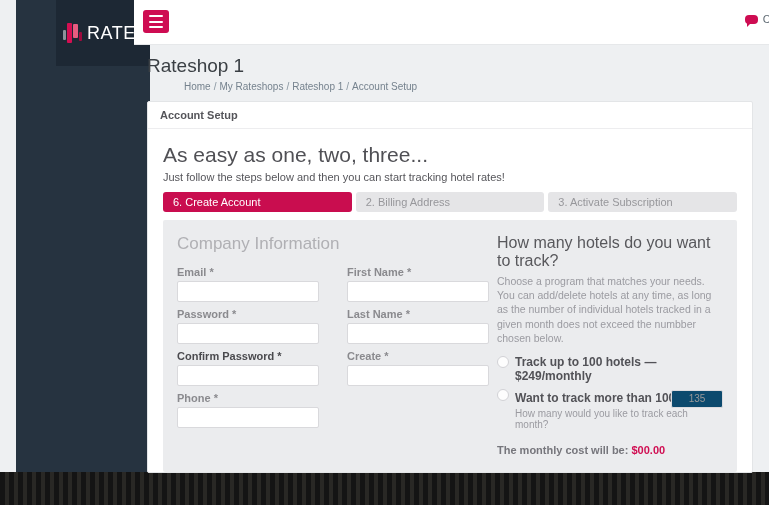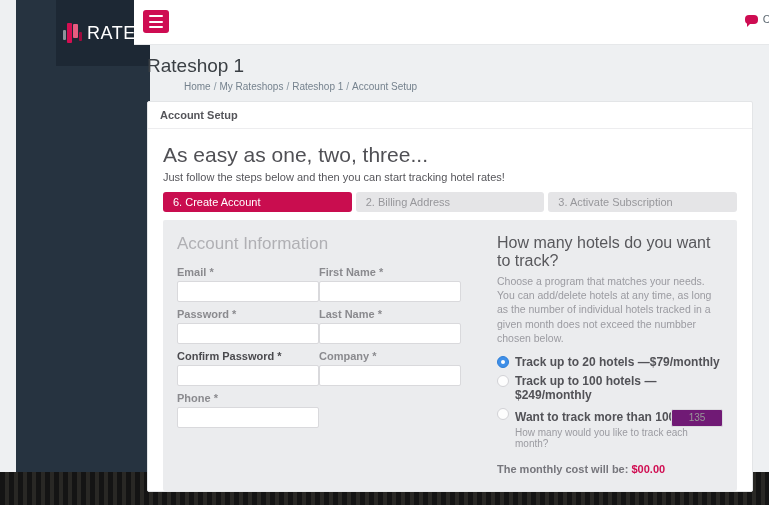--- a/index.html
+++ b/index.html
@@ -46,37 +46,37 @@
 
   .steps { display:flex; gap:4px; margin-bottom:8px; }
   .step { flex:1; font-size:11px; padding:4px 10px; border-radius:3px; background:#e5e5e7; color:#97979b; cursor:pointer; }
   .step.active { background:#c90d4f; color:#fff; }
 
   .gray-panel { background:#ebecee; border-radius:2px; padding:12px 14px 16px; display:flex; }
 
   
   .form-col { width:302px; }
   .form-heading { font-size:17px; font-weight:400; color:#b0b0b4; margin:2px 0 6px; }
-  .form-grid { display:grid; grid-template-columns:142px 142px; column-gap:0; }
+  .form-grid { display:grid; grid-template-columns:142px 142px; column-gap:28px; }
   .field { margin-top:6px; }
   .field label { display:block; font-size:11px; font-weight:700; color:#8a8a8e; margin-bottom:3px; }
   .field.emph label { color:#4a4a4e; }
   .field input { width:100%; height:21px; border:1px solid #d9d9dc; border-radius:2px; background:#fff; font-size:11px; padding:0 5px; color:#555; }
 
   
   .track-col { flex:1; margin-left:18px; }
   .track-heading { font-size:16px; font-weight:400; color:#58585c; margin:2px 0 4px; }
   .track-desc { font-size:10.5px; color:#9b9ba1; line-height:1.35; margin-bottom:10px; }
   .opt { display:flex; align-items:flex-start; margin-bottom:5px; position:relative; }
   .radio { width:12px; height:12px; border-radius:50%; background:#fdfdfd; border:1px solid #d2d2d6; margin:1px 6px 0 0; flex:0 0 auto; cursor:pointer; position:relative; }
   .radio.selected { background:#3f8fe8; border-color:#2f7fd8; }
   .radio.selected::after { content:""; position:absolute; left:3px; top:3px; width:4px; height:4px; border-radius:50%; background:#fff; }
   .opt-label { font-size:12px; font-weight:700; color:#525257; cursor:pointer; }
   .opt-sub { font-size:10px; font-weight:400; color:#9b9ba1; margin-top:2px; }
-  .count-input { position:absolute; right:0; top:2px; width:52px; height:18px; border:1px solid #dcdcdf; border-radius:2px; text-align:center; font-size:10px; color:#999; background:#701a75; }
+  .count-input { position:absolute; right:0; top:2px; width:52px; height:18px; border:1px solid #dcdcdf; border-radius:2px; text-align:center; font-size:10px; color:#999; background:#0c4a6e; }
   .cost-line { font-size:11px; font-weight:700; color:#76767c; margin-top:14px; }
   .cost-value { color:#d00e52; }
 </style>
 </head>
 <body>
 
 <div class="app">
 
   <aside class="sidebar">
     <div class="logo-band">
@@ -118,21 +118,21 @@
 
         <div class="steps">
           <div class="step active">6. Create Account</div>
           <div class="step">2. Billing Address</div>
           <div class="step">3. Activate Subscription</div>
         </div>
 
         <div class="gray-panel">
 
           <div class="form-col">
-            <h3 class="form-heading">Account Information</h3>
+            <h3 class="form-heading">Company Information</h3>
             <div class="form-grid">
               <div class="field">
                 <label>Email *</label>
                 <input type="text" style="">
               </div>
               <div class="field">
                 <label>First Name *</label>
                 <input type="text" style="">
               </div>
               <div class="field">
@@ -141,38 +141,34 @@
               </div>
               <div class="field">
                 <label>Last Name *</label>
                 <input type="text" style="">
               </div>
               <div class="field emph">
                 <label>Confirm Password *</label>
                 <input type="password" style="">
               </div>
               <div class="field">
-                <label>Company *</label>
+                <label>Create *</label>
                 <input type="text" style="">
               </div>
               <div class="field">
                 <label>Phone *</label>
                 <input type="text" style="">
               </div>
             </div>
           </div>
 
           <div class="track-col">
             <h3 class="track-heading">How many hotels do you want to track?</h3>
             <p class="track-desc">Choose a program that matches your needs. You can add/delete hotels at any time, as long as the number of individual hotels tracked in a given month does not exceed the numbber chosen below.</p>
 
-            <div class="opt">
-              <span class="radio selected"></span>
-              <span class="opt-label">Track up to 20 hotels —$79/monthly</span>
-            </div>
             <div class="opt">
               <span class="radio"></span>
               <span class="opt-label">Track up to 100 hotels — $249/monthly</span>
             </div>
             <div class="opt">
               <span class="radio"></span>
               <span>
                 <span class="opt-label">Want to track more than 100?</span>
                 <div class="opt-sub">How many would you like to track each month?</div>
               </span>

